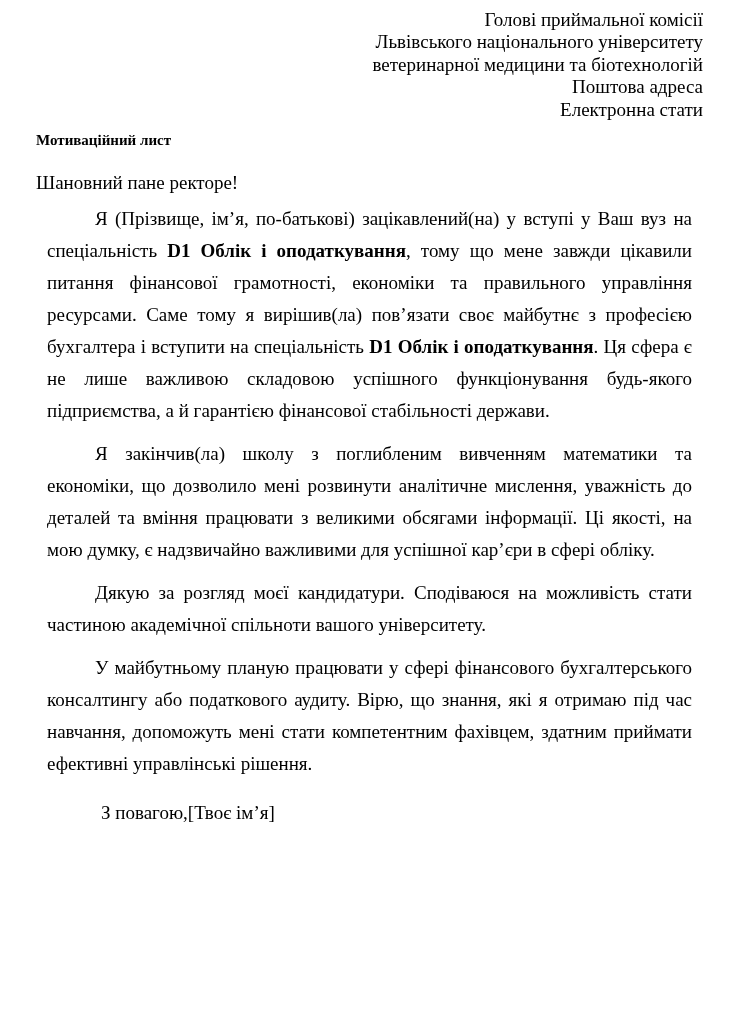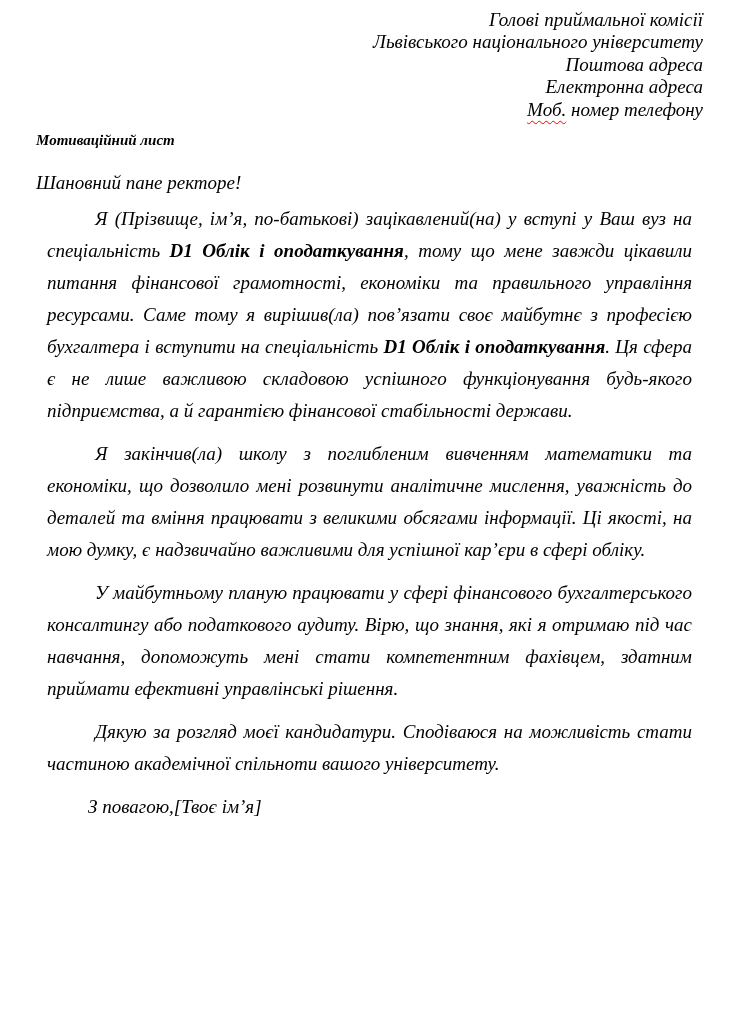--- a/index.html
+++ b/index.html
@@ -11,21 +11,20 @@
     position: relative;
     width: 731px;
     height: 1014px;
     box-sizing: border-box;
     background: #ffffff;
     color: #000000;
     font-family: "Liberation Serif", "DejaVu Serif", serif;
     font-size: 19px;
     padding: 9px 28px 0 36px;
     overflow: hidden;
-    font-style: italic;
   }
   .recipient {
     text-align: right;
     line-height: 22.4px;
   }
   .title {
     text-align: left;
     font-weight: 700;
     font-size: 15px;
     line-height: 31px;
@@ -38,54 +37,54 @@
   p.body-p {
     margin: 11px;
     text-align: justify;
     text-indent: 48px;
     line-height: 32px;
   }
   p.body-p.first {
     margin-top: 5px;
   }
   p.closing {
-    margin: 4px;
+    margin: 17px;
     text-indent: 48px;
     line-height: 32px;
   }
   .squiggle {
     text-decoration: underline;
     text-decoration-style: wavy;
     text-decoration-color: var(--squiggle, #ff0000);
     text-decoration-thickness: 1px;
     text-underline-offset: 4px;
   }
   b { font-weight: 700; }
 </style>
 </head>
 <body>
 
 <div class="page">
 
   <div class="recipient">
     <div>Голові приймальної комісії</div>
     <div>Львівського національного університету</div>
+    <div>ветеринарної медицини та біотехнологій</div>
     <div>Поштова адреса</div>
-    <div>Електронна адреса</div>
-    <div><span class="squiggle">Моб.</span><span> номер телефону</span></div>
+    <div>Електронна стати</div>
   </div>
 
   <div class="title">Мотиваційний лист</div>
 
   <div class="greeting">Шановний пане ректоре!</div>
 
   <p class="body-p first"><span>Я (Прізвище, ім’я, по-батькові) зацікавлений(на) у вступі у Ваш вуз на спеціальність </span><b>D1 Облік і оподаткування</b><span>, тому що мене завжди цікавили питання фінансової грамотності, економіки та правильного управління ресурсами. Саме тому я вирішив(ла) пов’язати своє майбутнє з професією бухгалтера і вступити на спеціальність </span><b>D1 Облік і оподаткування</b><span>. Ця сфера є не лише важливою складовою успішного функціонування будь-якого підприємства, а й гарантією фінансової стабільності держави.</span></p>
 
   <p class="body-p">Я закінчив(ла) школу з поглибленим вивченням математики та економіки, що дозволило мені розвинути аналітичне мислення, уважність до деталей та вміння працювати з великими обсягами інформації. Ці якості, на мою думку, є надзвичайно важливими для успішної кар’єри в сфері обліку.</p>
 
 
+  <p class="body-p">Дякую за розгляд моєї кандидатури. Сподіваюся на можливість стати частиною академічної спільноти вашого університету.</p>
+
   <p class="body-p">У майбутньому планую працювати у сфері фінансового бухгалтерського консалтингу або податкового аудиту. Вірю, що знання, які я отримаю під час навчання, допоможуть мені стати компетентним фахівцем, здатним приймати ефективні управлінські рішення.</p>
-
-  <p class="body-p">Дякую за розгляд моєї кандидатури. Сподіваюся на можливість стати частиною академічної спільноти вашого університету.</p>
 
   <p class="closing">З повагою,[Твоє ім’я]</p>
 
 </div>
 
 </body></html>

